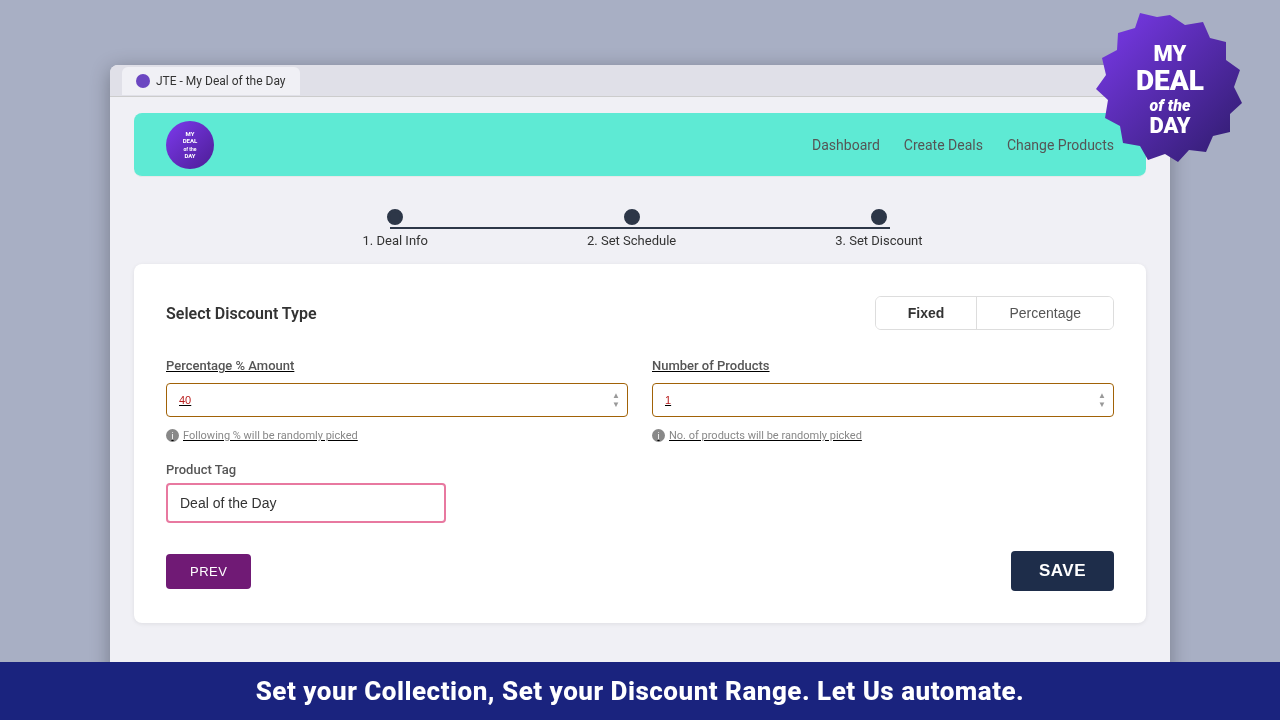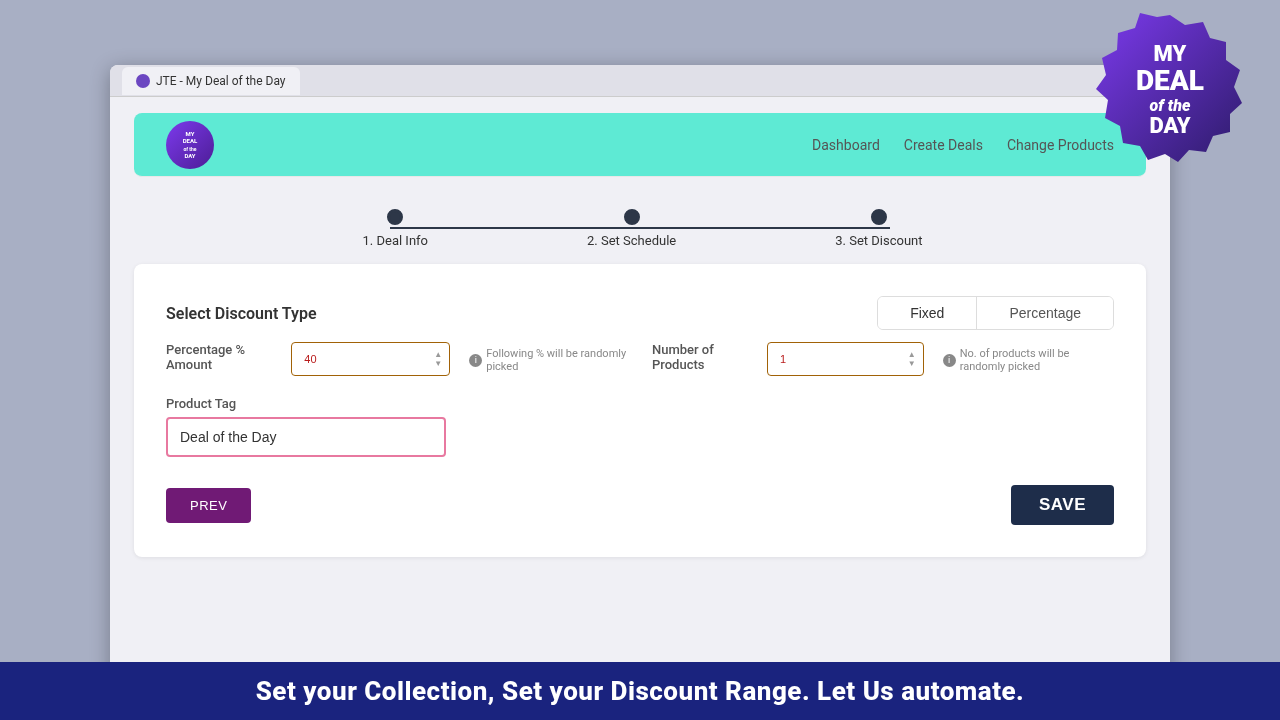--- a/index.html
+++ b/index.html
@@ -165,21 +165,21 @@
       font-size: 16px;
       font-weight: 600;
       color: #333;
       margin-bottom: 0;
     }
 
     .discount-type-row {
       display: flex;
       align-items: center;
       justify-content: space-between;
-      margin-bottom: 12px;
+      margin-bottom: 28px;
     }
 
     .toggle-group {
       display: flex;
       border: 1px solid #ddd;
       border-radius: 6px;
       overflow: hidden;
     }
 
     .toggle-btn {
@@ -188,37 +188,39 @@
       cursor: pointer;
       background: #fff;
       color: #555;
       border: none;
       outline: none;
     }
 
     .toggle-btn.active {
       background: #fff;
       color: #333;
-      font-weight: 400;
+      font-weight: 700;
     }
 
     .toggle-btn:first-child {
       border-right: 1px solid #ddd;
     }
 
     .form-row {
       display: flex;
       gap: 24px;
       margin-bottom: 8px;
     }
 
     .form-group {
       flex: 1;
       display: flex;
-      gap: 19px;
+      flex-direction: column;
+      gap: 10px;
+      text-decoration: underline;
     }
 
     .form-label {
       font-size: 13px;
       color: #555;
       font-weight: 500;
     }
 
     .form-input-wrapper {
       position: relative;

